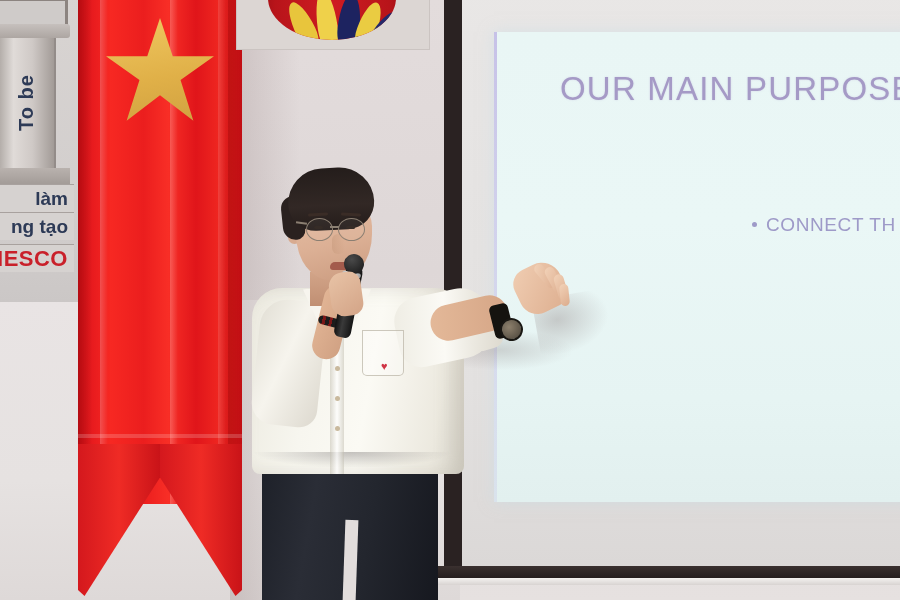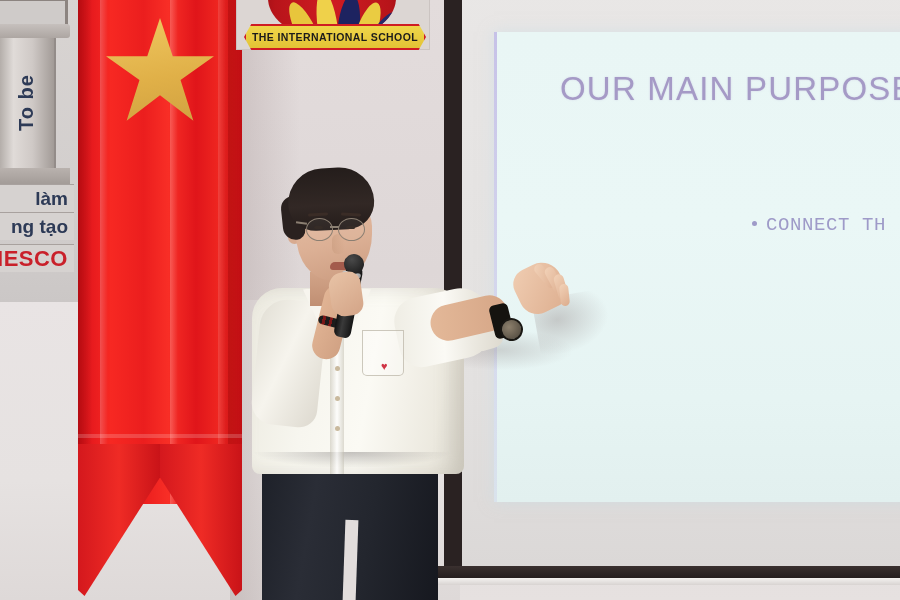--- a/index.html
+++ b/index.html
@@ -265,21 +265,21 @@
     white-space: nowrap;
     font-family: "Liberation Sans", sans-serif;
     text-shadow: 0 0 2px rgba(170,160,210,.35);
   }
   .bullet-row {
     position: absolute;
     font-size: 19px;
     color: #9e9ac8;
     letter-spacing: .6px;
     white-space: nowrap;
-    font-family: Liberation Mono, monospace;
+    font-family: Liberation Sans, sans-serif;
   }
   .bullet-row.b1 { left: 258px; top: 182px; }
   .bullet-row.b2 { left: 142px; top: 255px; }
   .bullet-dot {
     display: inline-block;
     width: 5px; height: 5px;
     border-radius: 50%;
     background: #9e9ac8;
     vertical-align: middle;
     margin-right: 9px;
@@ -631,23 +631,20 @@
   <div class="flag-tail-left"></div>
   <div class="flag-tail-right"></div>
 
   <div class="logo-board"></div>
   <div class="logo-disc">
     <div class="flame y1"></div>
     <div class="flame y2"></div>
     <div class="flame n1"></div>
     <div class="flame y3"></div>
     <div class="flame n2"></div>
-  </div>
-  <div class="ribbon">
-    <span>THE INTERNATIONAL SCHOOL</span>
   </div>
 
   <div class="screen-frame"></div>
   <div class="screen-surface"></div>
 
   <div class="projection">
     <div class="slide-title">OUR MAIN PURPOSE</div>
     <div class="bullet-row b1">
       <span class="bullet-dot"></span><span>CONNECT TH</span>
     </div>

